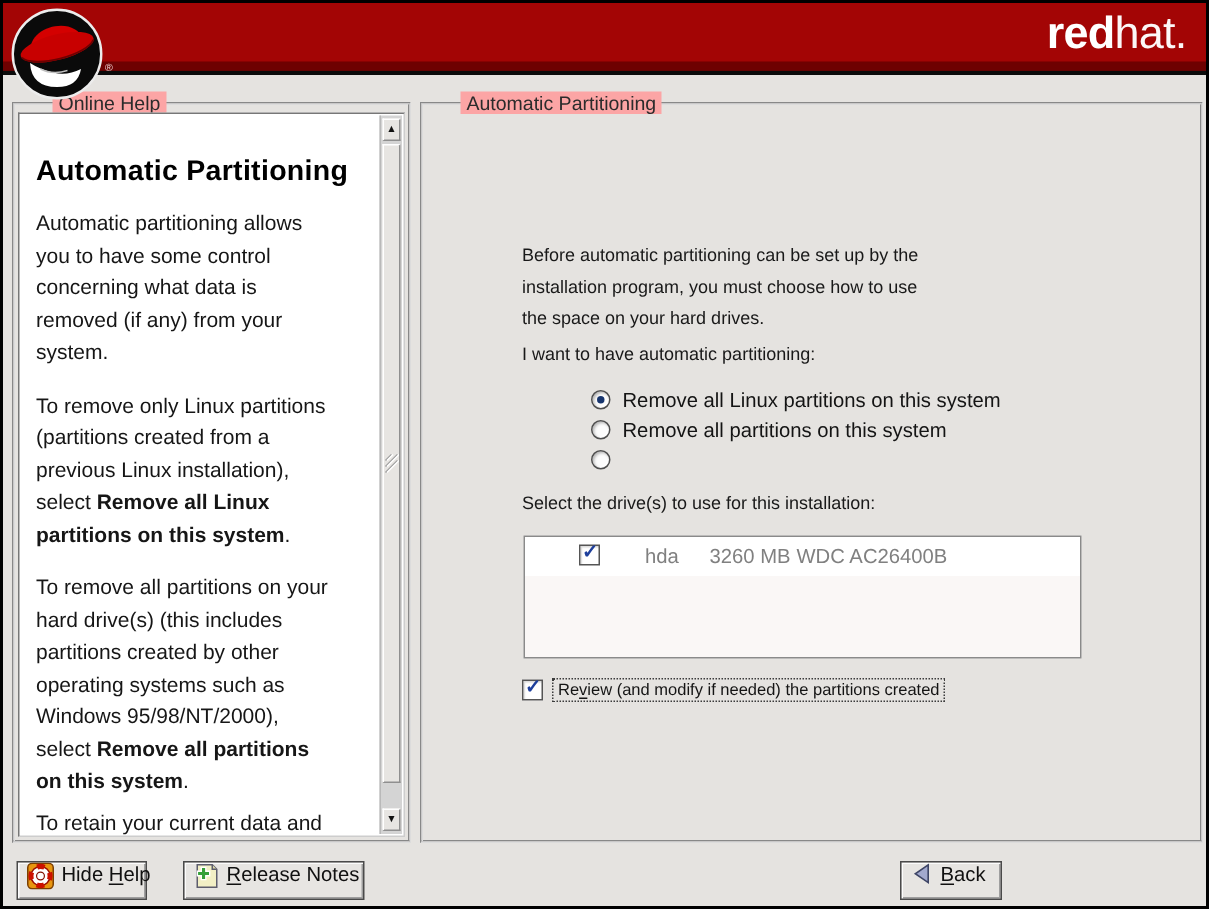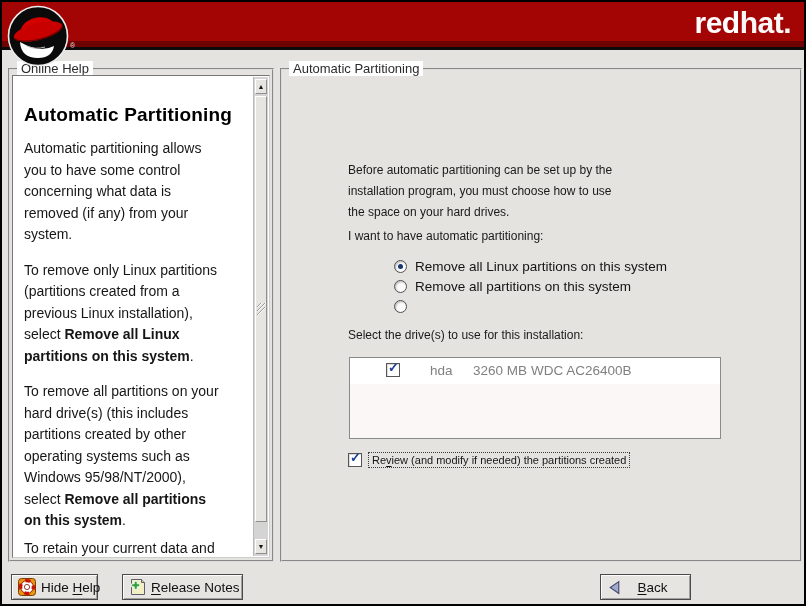--- a/index.html
+++ b/index.html
@@ -7,27 +7,27 @@
        font-family:"Liberation Sans",sans-serif;background:#E5E3E0;}
   .window{position:absolute;inset:0;border:2px solid #000;box-sizing:border-box}
 
   
   .banner{position:absolute;top:0;left:0;right:0;height:45px;background:#A30505;border-bottom:3px solid #0b0b0b}
   .banner-stripe{position:absolute;left:0;right:0;bottom:0;height:6px;background:#6E0101}
   .logo{position:absolute;top:2px;left:5px;width:64px;height:64px;z-index:6}
   .reg-mark{position:absolute;top:40px;left:68px;color:#f3dede;font-size:7px;z-index:6}
   .wordmark{position:absolute;top:4px;right:13px;color:#fff;font-size:30px;letter-spacing:-0.5px;z-index:2;line-height:34px}
   .wm-bold{font-weight:bold}
-  .wm-light{font-weight:bold;opacity:.97}
+  .wm-light{font-weight:normal;opacity:.97}
 
   
   .frame{position:absolute;border:2px groove #dcdcdc;box-sizing:border-box}
   .frame-left{left:6px;top:66px;width:266px;height:494px}
   .frame-right{left:278px;top:66px;width:522px;height:494px}
-  .frame-label{position:absolute;top:-9px;left:7px;background:#ffffff;padding:0 4px;font-size:13px;color:#2b2b2b;line-height:15px;white-space:nowrap}
+  .frame-label{position:absolute;top:-9px;left:25px;background:#fca5a5;padding:0 4px;font-size:13px;color:#2b2b2b;line-height:15px;white-space:nowrap}
 
   
   .help-box{position:absolute;left:2px;top:5px;right:2px;bottom:2px;background:#fff;
             border:1px solid;border-color:#777 #cdcdcd #cdcdcd #777;overflow:hidden}
   .help-text{position:absolute;left:11px;top:0;width:226px;color:#161616}
   .help-title{font-size:19px;font-weight:bold;margin:28px 0 0 0;color:#000;letter-spacing:.2px}
   .help-text p{white-space:pre-line;font-size:14px;line-height:21.5px;margin:14px 0 0 0}
   .help-text p.first{margin-top:12px}
   .help-text p.clip{margin-top:6px}
   .help-text b{font-weight:bold}
@@ -58,26 +58,26 @@
   .check-glyph{position:absolute;left:1px;top:-4px;font-size:13px;font-weight:bold;color:#1E3F9C;line-height:16px}
   .drive-row .checkbox{position:absolute;left:36px;top:5px}
   .drive-cell{position:absolute;top:5px;font-size:13.5px;color:#808080;white-space:nowrap}
   .cell-device{left:80px}.cell-size{left:123px}.cell-model{left:181px}
   .review-row{position:absolute;left:66px;top:382px;display:flex;align-items:center;gap:6px}
   .review-label{font-size:11px;color:#141414;border:1px dotted #3c3c3c;padding:1px 3px;white-space:nowrap}
   .u{text-decoration:underline;text-underline-offset:2px}
 
   
   .btn{position:absolute;top:572px;height:26px;background:#E7E5E2;border:1px solid #4a4a4a;
-       box-shadow:inset 1px 1px 0 #fcfcfc,inset -1px -1px 0 #9f9f9f;display:flex;align-items:center;
+       box-shadow:inset 1px 1px 0 #fcfcfc,inset -1px -1px 0 #9f9f9f;display:flex;align-items:flex-start;
        font-size:13.5px;color:#101010;box-sizing:border-box;cursor:default;white-space:nowrap}
   .btn .icon{margin:0 5px 0 6px;flex:none;display:flex}
   .btn-hide{left:9px;width:87px}
   .btn-release{left:120px;width:121px}
-  .btn-back{left:598px;width:91px}
+  .btn-back{left:598px;width:68px}
   .btn-next{left:713px;width:85px}
   .btn-back .nav-label,.btn-next .nav-label{flex:1;text-align:center;margin-right:12px}
 </style>
 </head>
 <body>
 
 <div class="window">
 
   <div class="banner">
     <div class="banner-stripe"></div>

